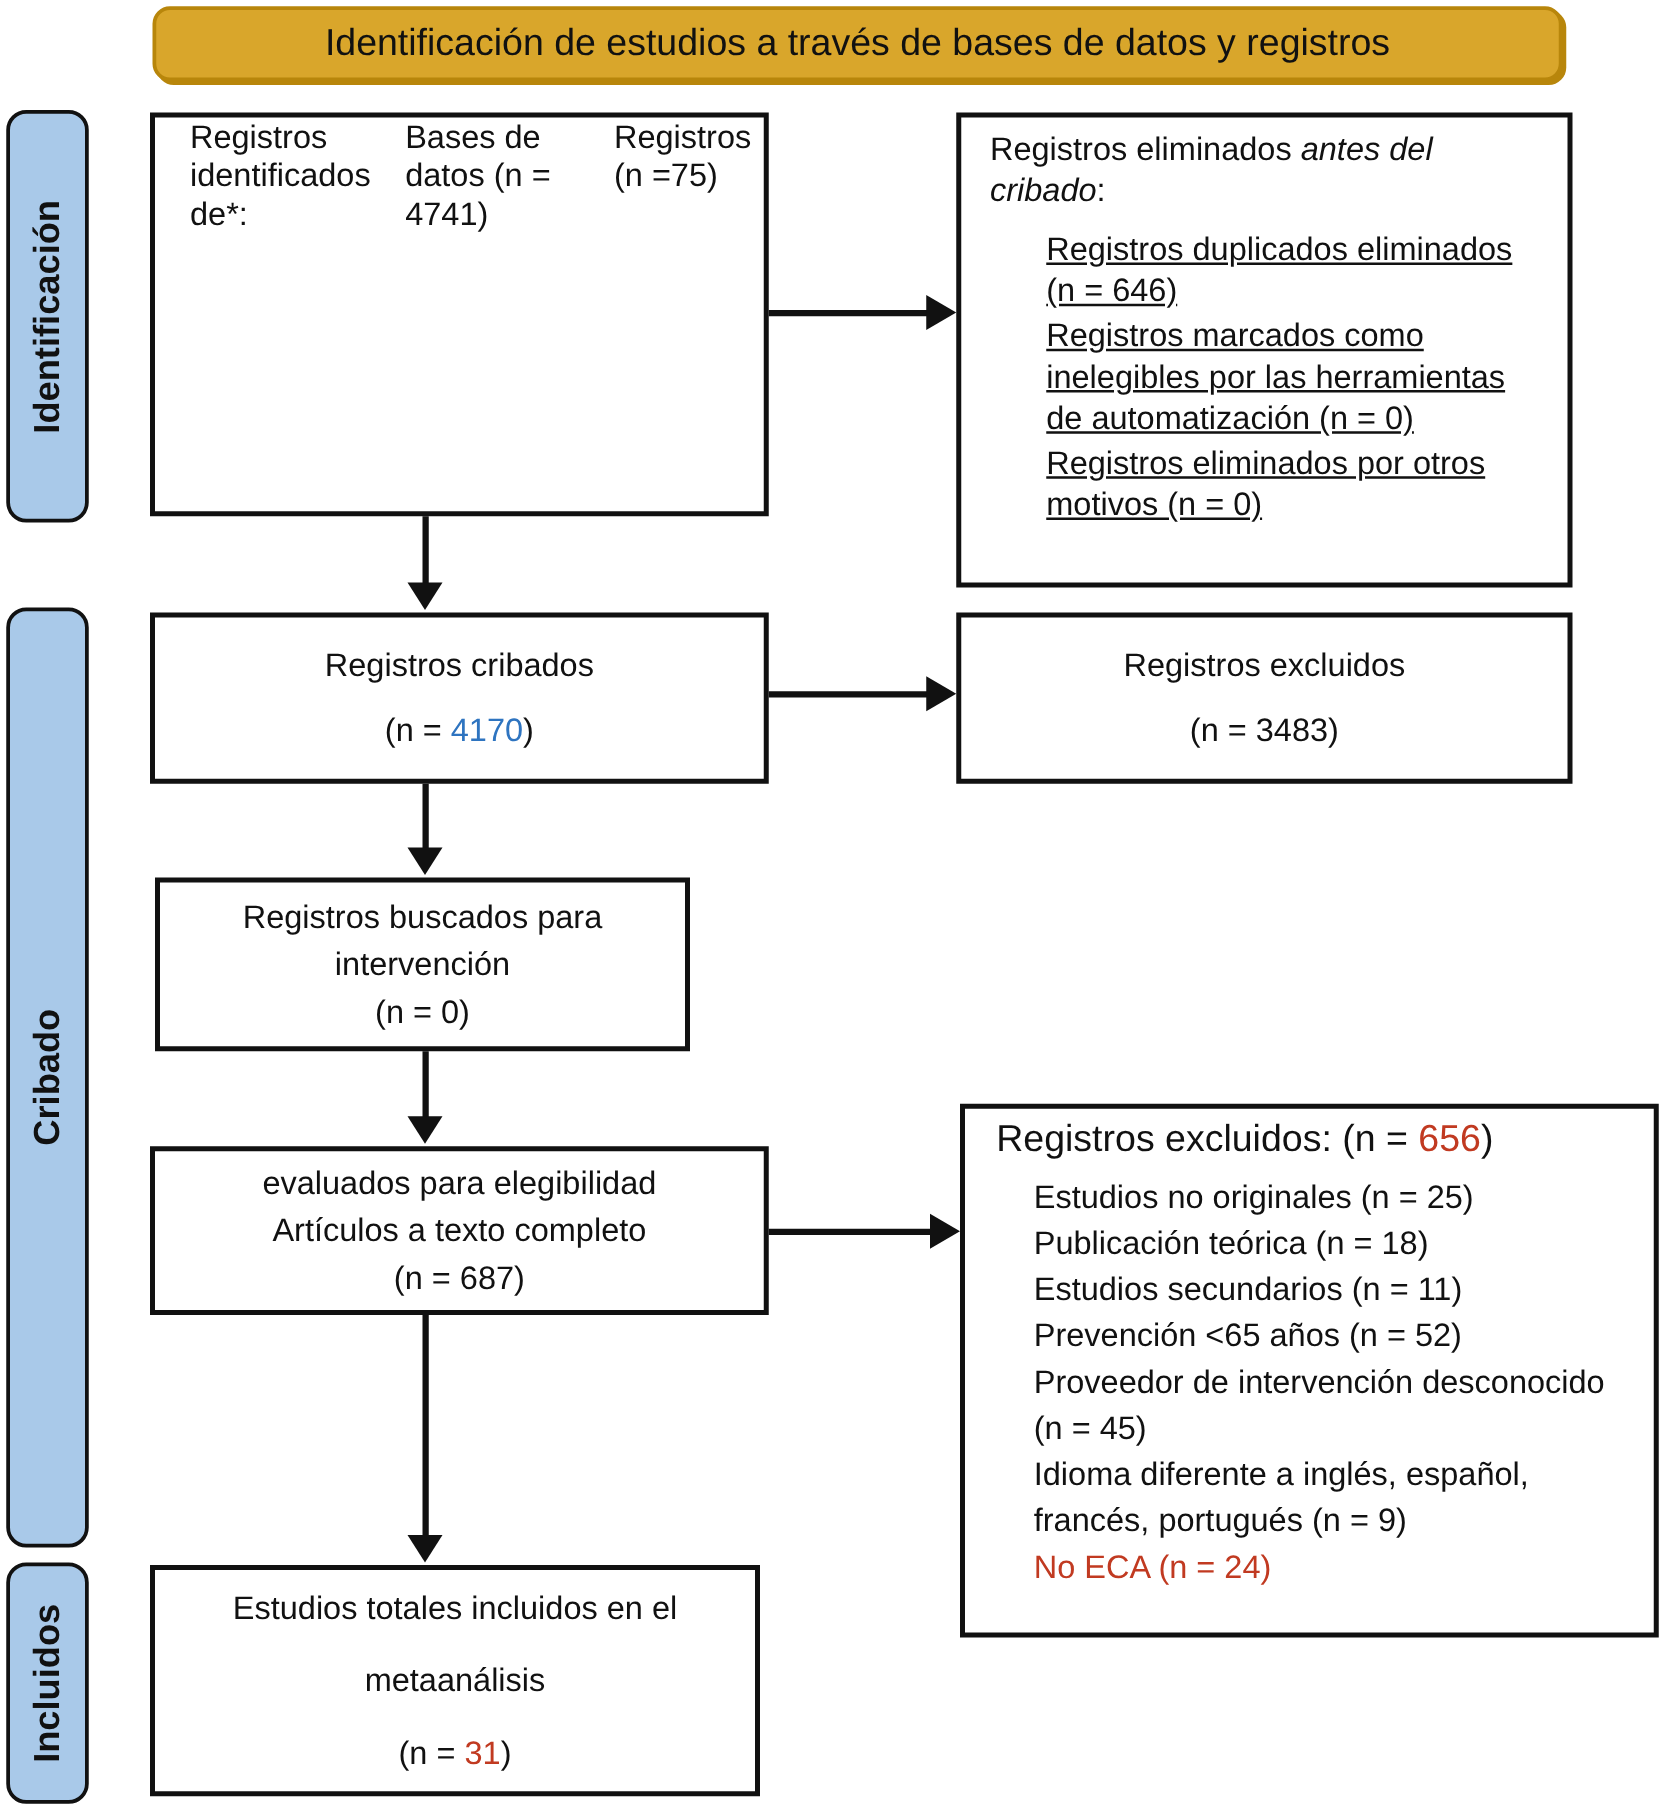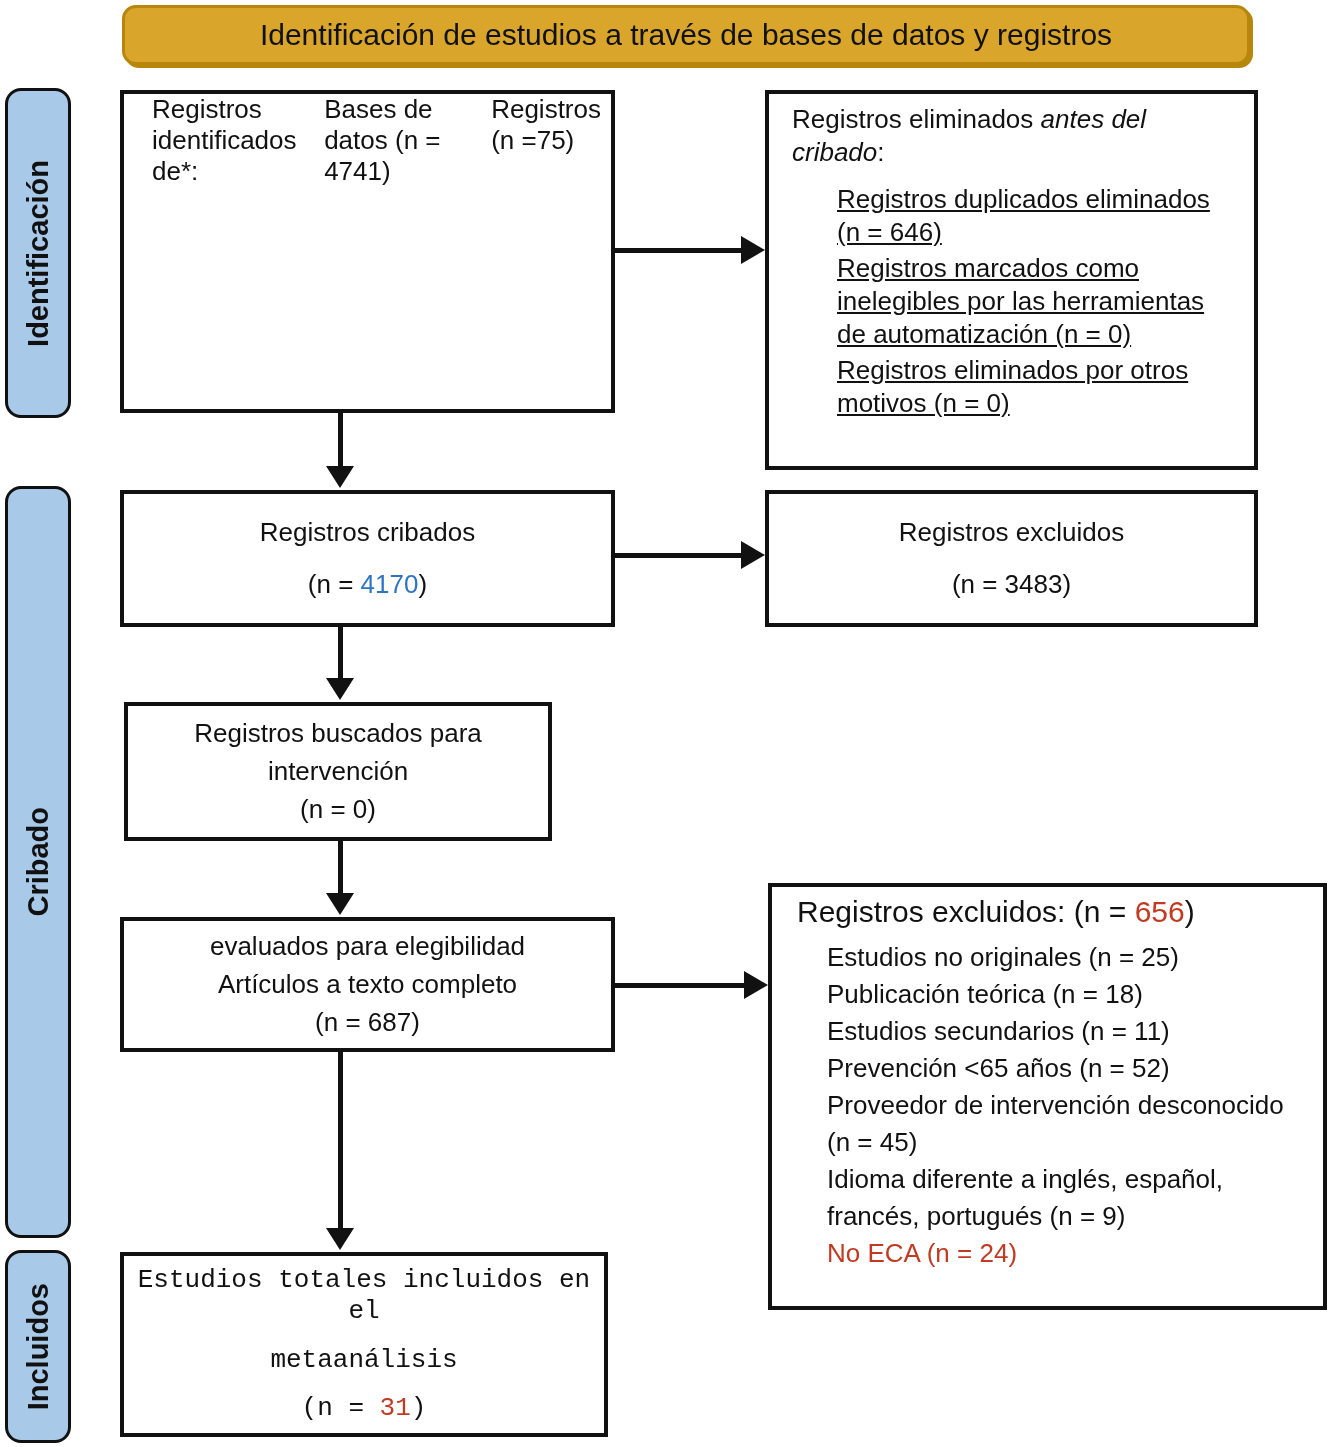--- a/index.html
+++ b/index.html
@@ -71,21 +71,21 @@
   .box-removed .reasons{margin-top:14px;padding-left:45px;text-decoration:underline;}
   .box-removed .reasons .item{margin-bottom:3px;}
   .box-screened{left:120px;top:490px;width:495px;height:137px;gap:20px;}
   .box-excluded{left:765px;top:490px;width:493px;height:137px;gap:20px;justify-content:center;}
   .box-sought{left:124px;top:702px;width:428px;height:139px;gap:7px;}
   .box-assessed{left:120px;top:917px;width:495px;height:135px;gap:7px;}
   .box-reasons{left:768px;top:883px;width:559px;height:427px;
     padding:8px 12px 0 25px;box-sizing:border-box;}
   .box-reasons .heading{font-size:30px;margin-bottom:10px;}
   .box-reasons .item{padding-left:30px;line-height:37px;}
-  .box-included{left:120px;top:1252px;width:488px;height:185px;gap:17px;font-family:Liberation Mono, monospace;}
+  .box-included{left:120px;top:1252px;width:488px;height:185px;gap:27px;}
   .blue{color:var(--accent_blue);}
   .red{color:var(--accent_red);}
   em{font-style:italic;}
   
   .hline{position:absolute;height:5px;background:var(--ink);}
   .vline{position:absolute;width:5px;background:var(--ink);}
   .head-right{position:absolute;width:0;height:0;
     border-left:24px solid var(--ink);
     border-top:14px solid transparent;border-bottom:14px solid transparent;}
   .head-down{position:absolute;width:0;height:0;

